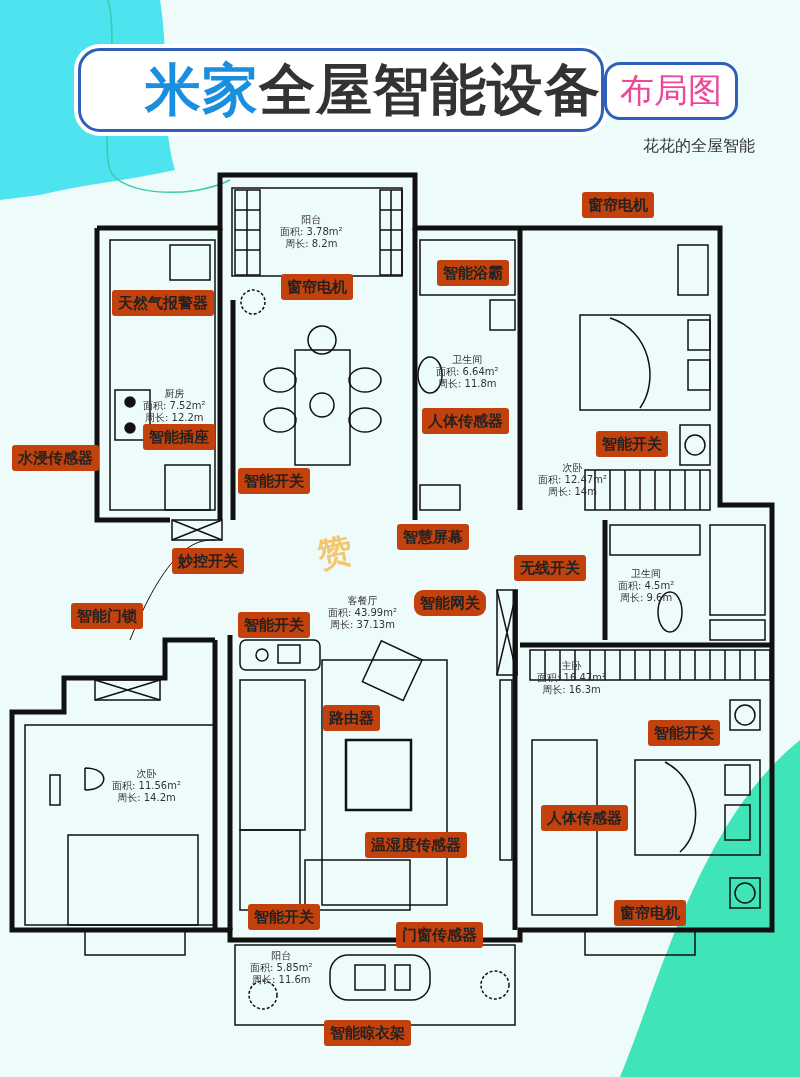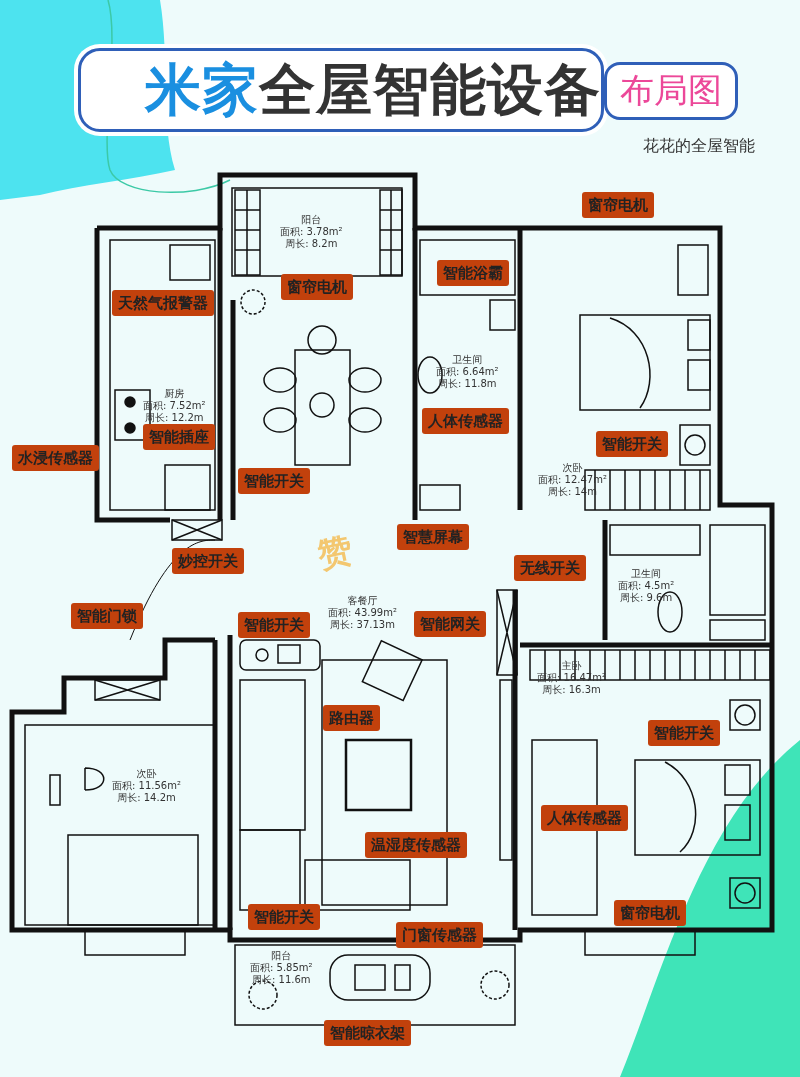--- a/index.html
+++ b/index.html
@@ -218,21 +218,21 @@
 <div class="label" style="left:143px;top:424px;">智能插座</div>
 <div class="label" style="left:422px;top:408px;">人体传感器</div>
 <div class="label" style="left:12px;top:445px;">水浸传感器</div>
 <div class="label" style="left:596px;top:431px;">智能开关</div>
 <div class="label" style="left:238px;top:468px;">智能开关</div>
 <div class="label" style="left:397px;top:524px;">智慧屏幕</div>
 <div class="label" style="left:172px;top:548px;">妙控开关</div>
 <div class="label" style="left:514px;top:555px;">无线开关</div>
 <div class="label" style="left:71px;top:603px;">智能门锁</div>
 <div class="label" style="left:238px;top:612px;">智能开关</div>
-<div class="label" style="left:414px;top:611px;">智能网关</div>
+<div class="label" style="left:414px;top:590px;border-radius:9px;">智能网关</div>
 <div class="label" style="left:323px;top:705px;">路由器</div>
 <div class="label" style="left:648px;top:720px;">智能开关</div>
 <div class="label" style="left:541px;top:805px;">人体传感器</div>
 <div class="label" style="left:365px;top:832px;">温湿度传感器</div>
 <div class="label" style="left:248px;top:904px;">智能开关</div>
 <div class="label" style="left:614px;top:900px;">窗帘电机</div>
 <div class="label" style="left:396px;top:922px;">门窗传感器</div>
 <div class="label" style="left:324px;top:1020px;">智能晾衣架</div>
 
 </body></html>

